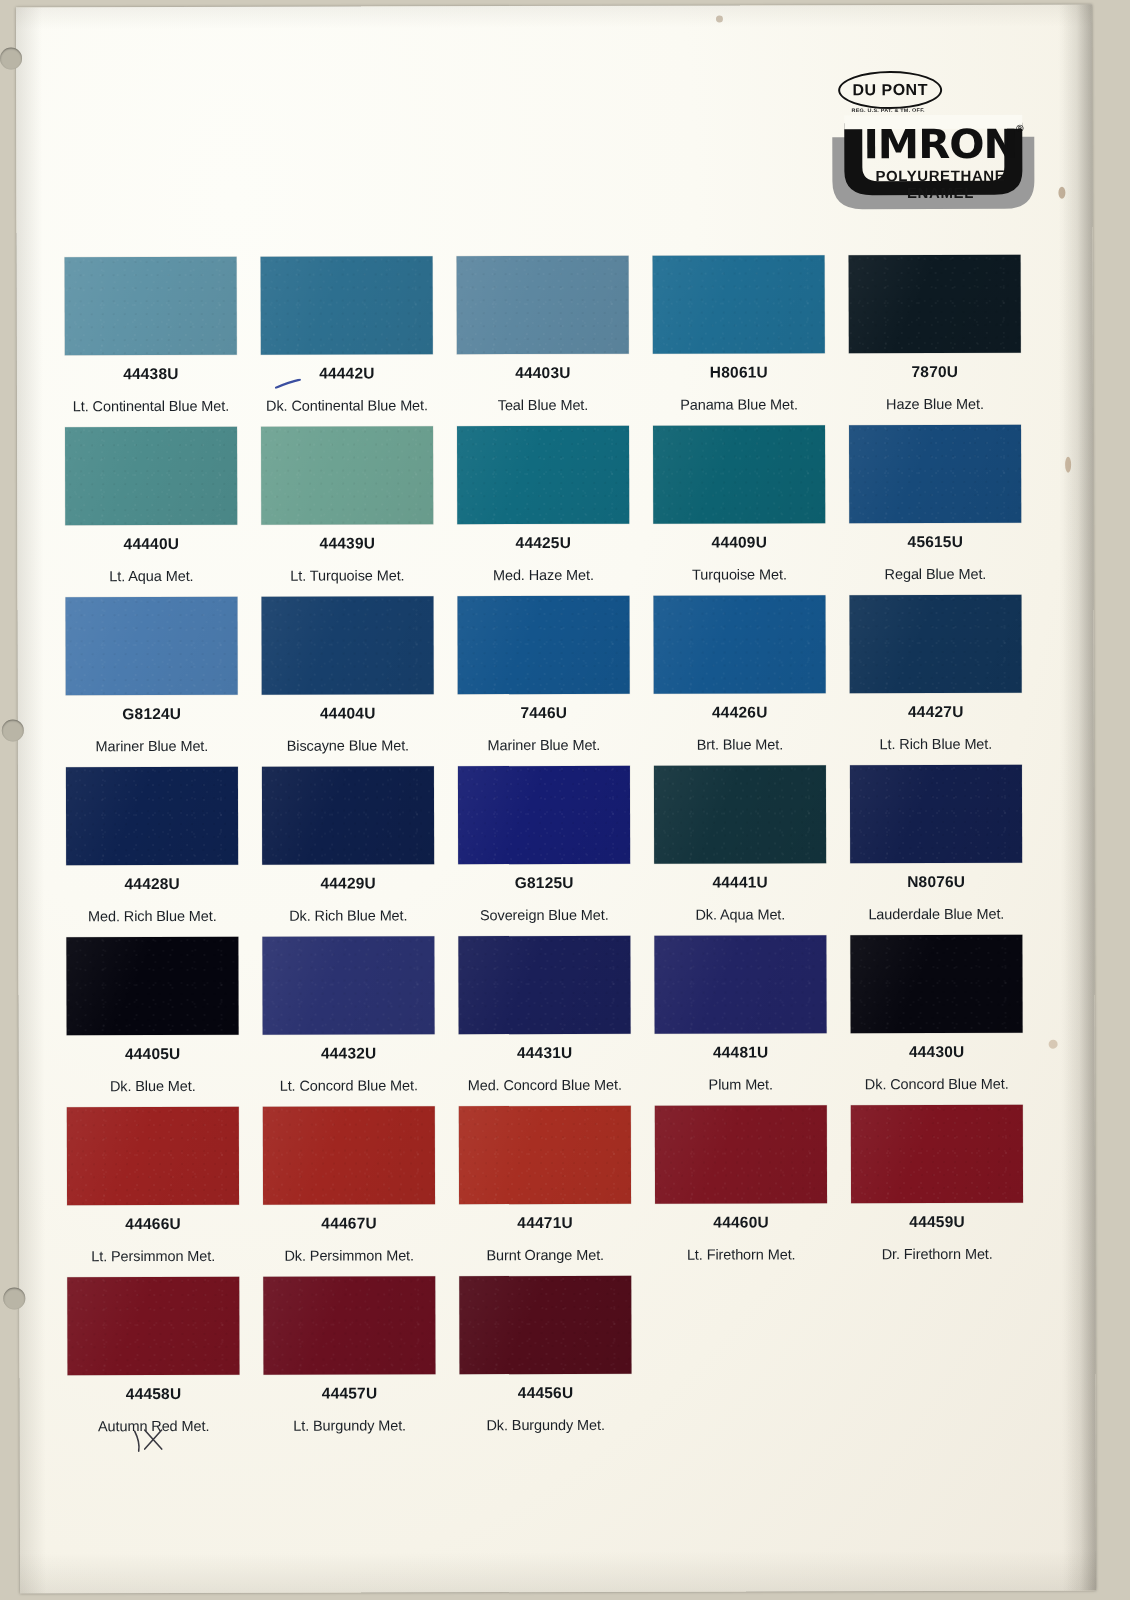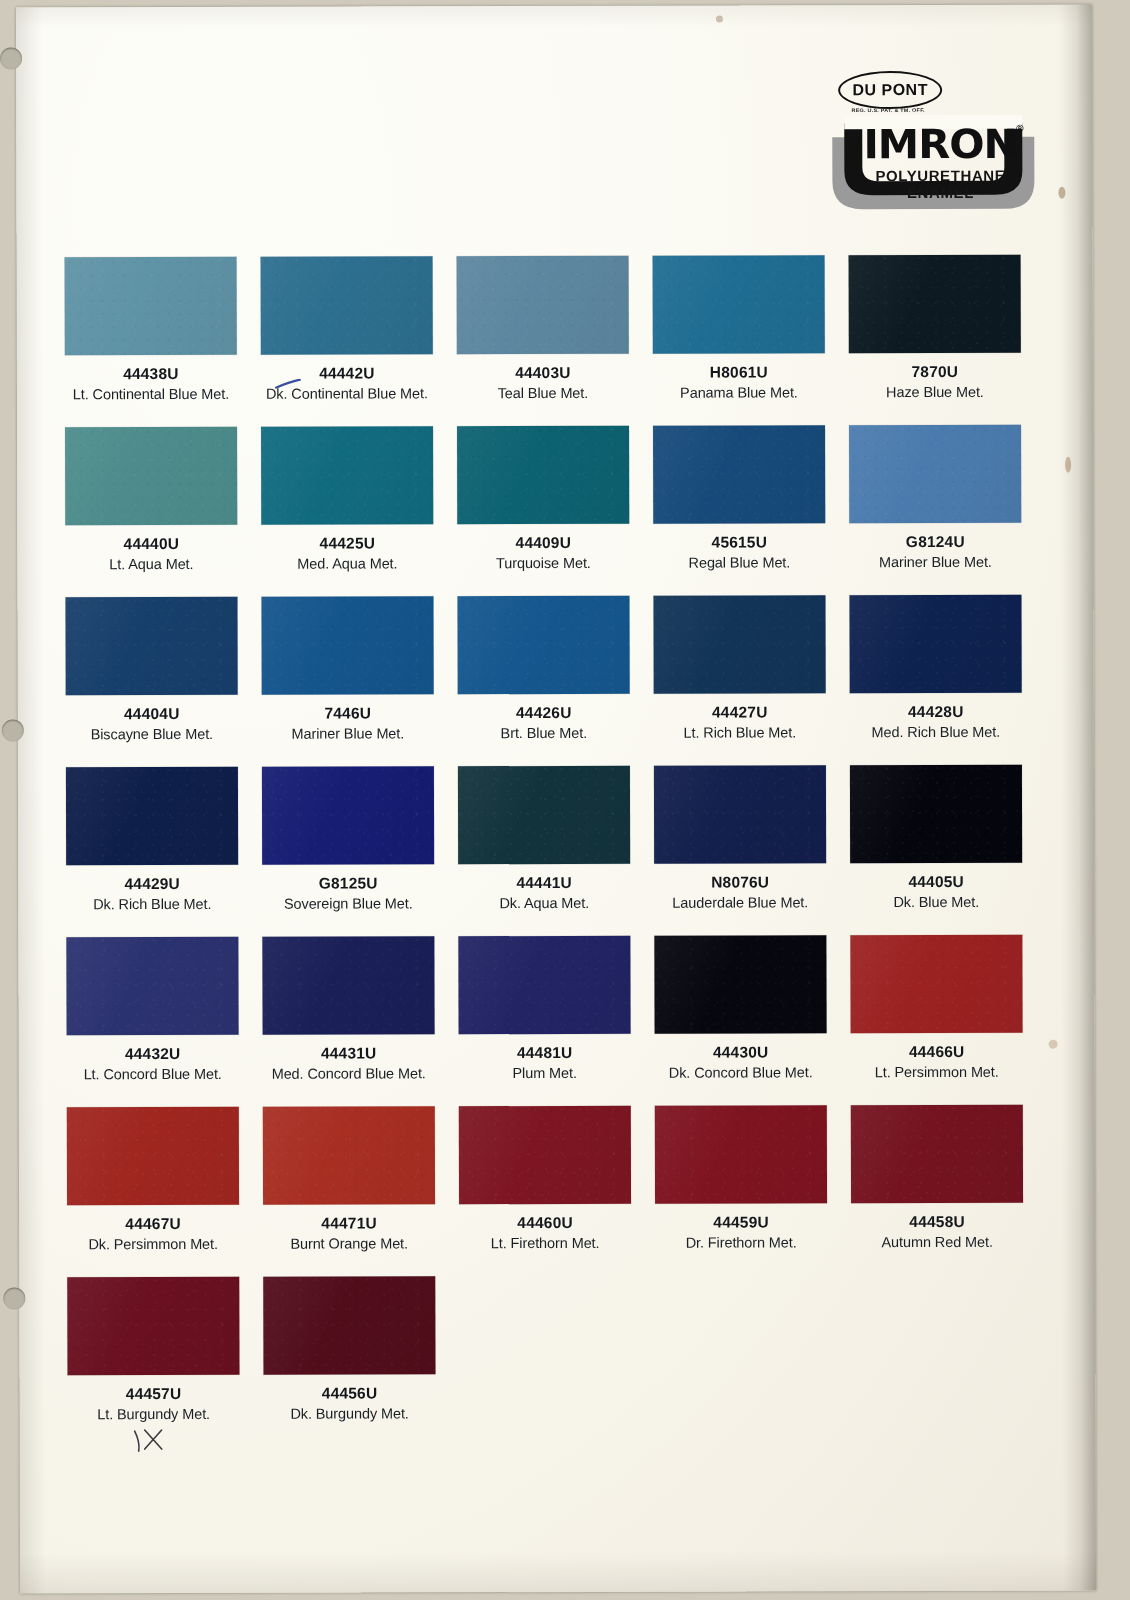--- a/index.html
+++ b/index.html
@@ -113,21 +113,21 @@
     position:absolute;inset:0;
     background:linear-gradient(115deg, rgba(255,255,255,.055) 0%, rgba(255,255,255,0) 42%, rgba(0,0,0,.045) 100%);
     pointer-events:none;
   }
   .code{
     margin-top:10px; text-align:center;
     font-size:15.5px; font-weight:bold; color:#14181c;
     letter-spacing:.2px;
   }
   .cname{
-    margin-top:3px; text-align:center;
+    margin-top:15px; text-align:center;
     font-size:14.5px; color:#1b2026; letter-spacing:-.1px;
     white-space:nowrap;
   }
 
   
   #pen-mark-1{
     position:absolute; left:258px; top:372px; width:26px;height:10px;
     pointer-events:none;
   }
   #pen-mark-2{
@@ -212,25 +212,32 @@
         <div class="cname">Haze Blue Met.</div>
       </div>
       <div class="cell">
         <div class="chip" style="background: rgb(77, 140, 140);">
           <div class="chip-sheen"></div>
         </div>
         <div class="code">44440U</div>
         <div class="cname">Lt. Aqua Met.</div>
       </div>
       <div class="cell">
+        <div class="chip" style="background: rgb(109, 162, 146);">
+          <div class="chip-sheen"></div>
+        </div>
+        <div class="code">44439U</div>
+        <div class="cname">Lt. Turquoise Met.</div>
+      </div>
+      <div class="cell">
         <div class="chip" style="background: rgb(17, 107, 127);">
           <div class="chip-sheen"></div>
         </div>
         <div class="code">44425U</div>
-        <div class="cname">Med. Aqua Met.</div>
+        <div class="cname">Med. Haze Met.</div>
       </div>
       <div class="cell">
         <div class="chip" style="background: rgb(13, 98, 113);">
           <div class="chip-sheen"></div>
         </div>
         <div class="code">44409U</div>
         <div class="cname">Turquoise Met.</div>
       </div>
       <div class="cell">
         <div class="chip" style="background: rgb(23, 74, 122);">

